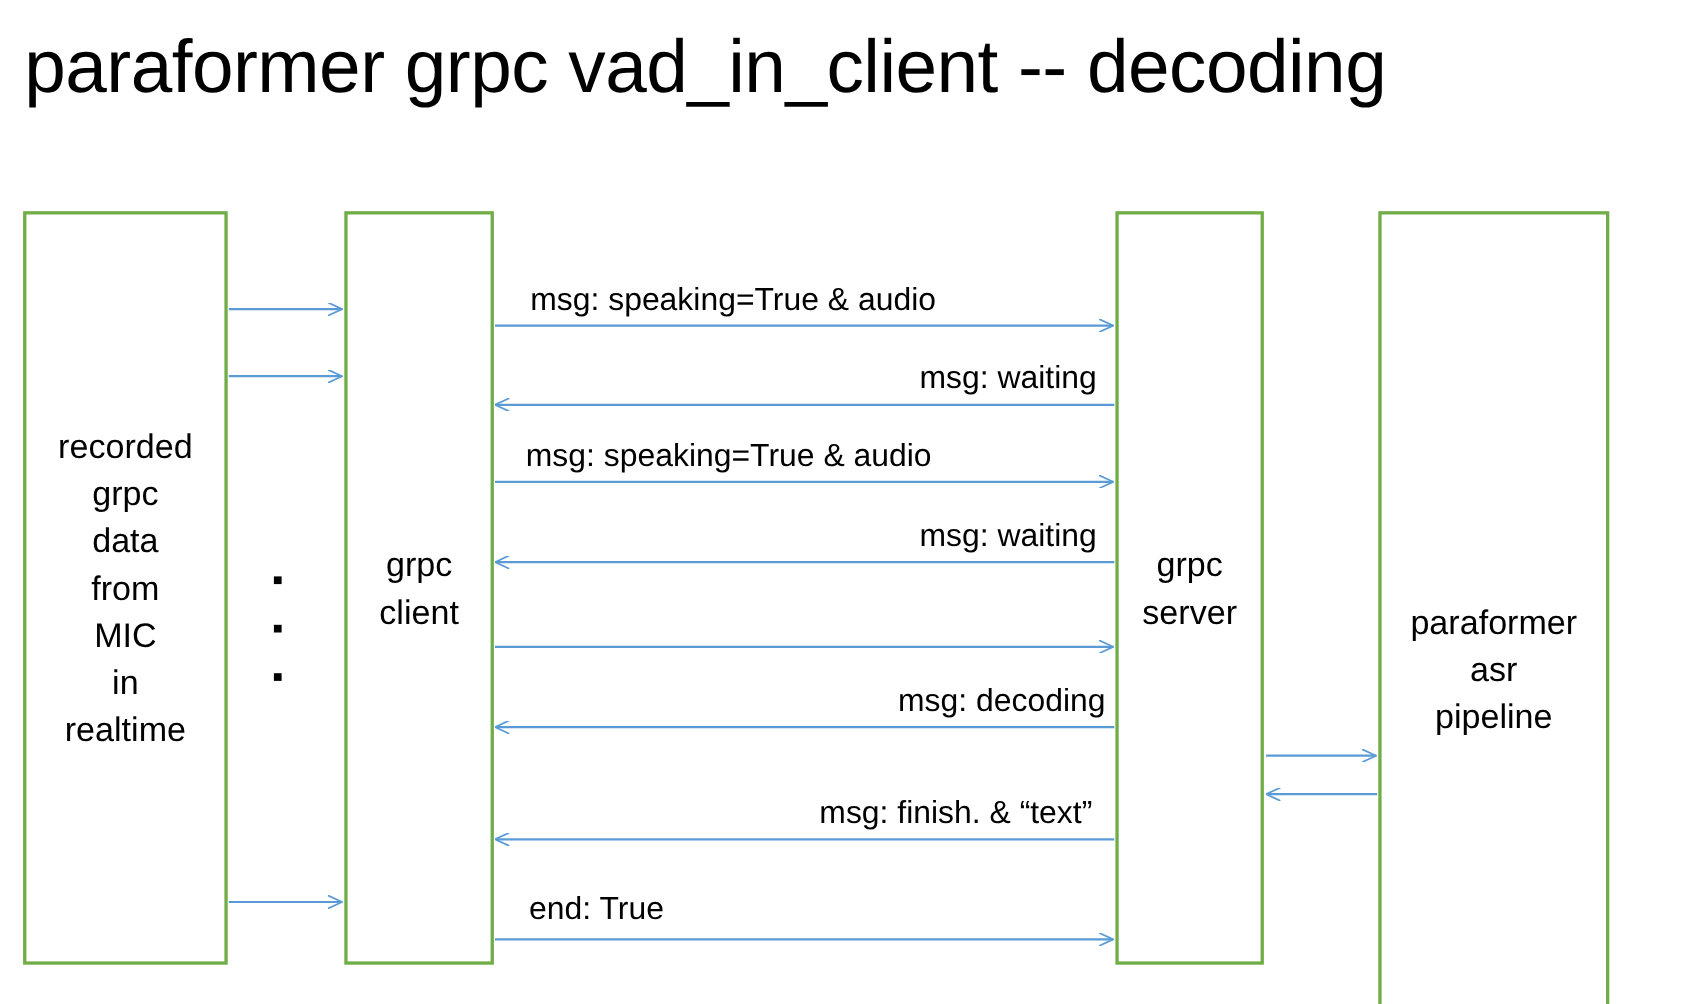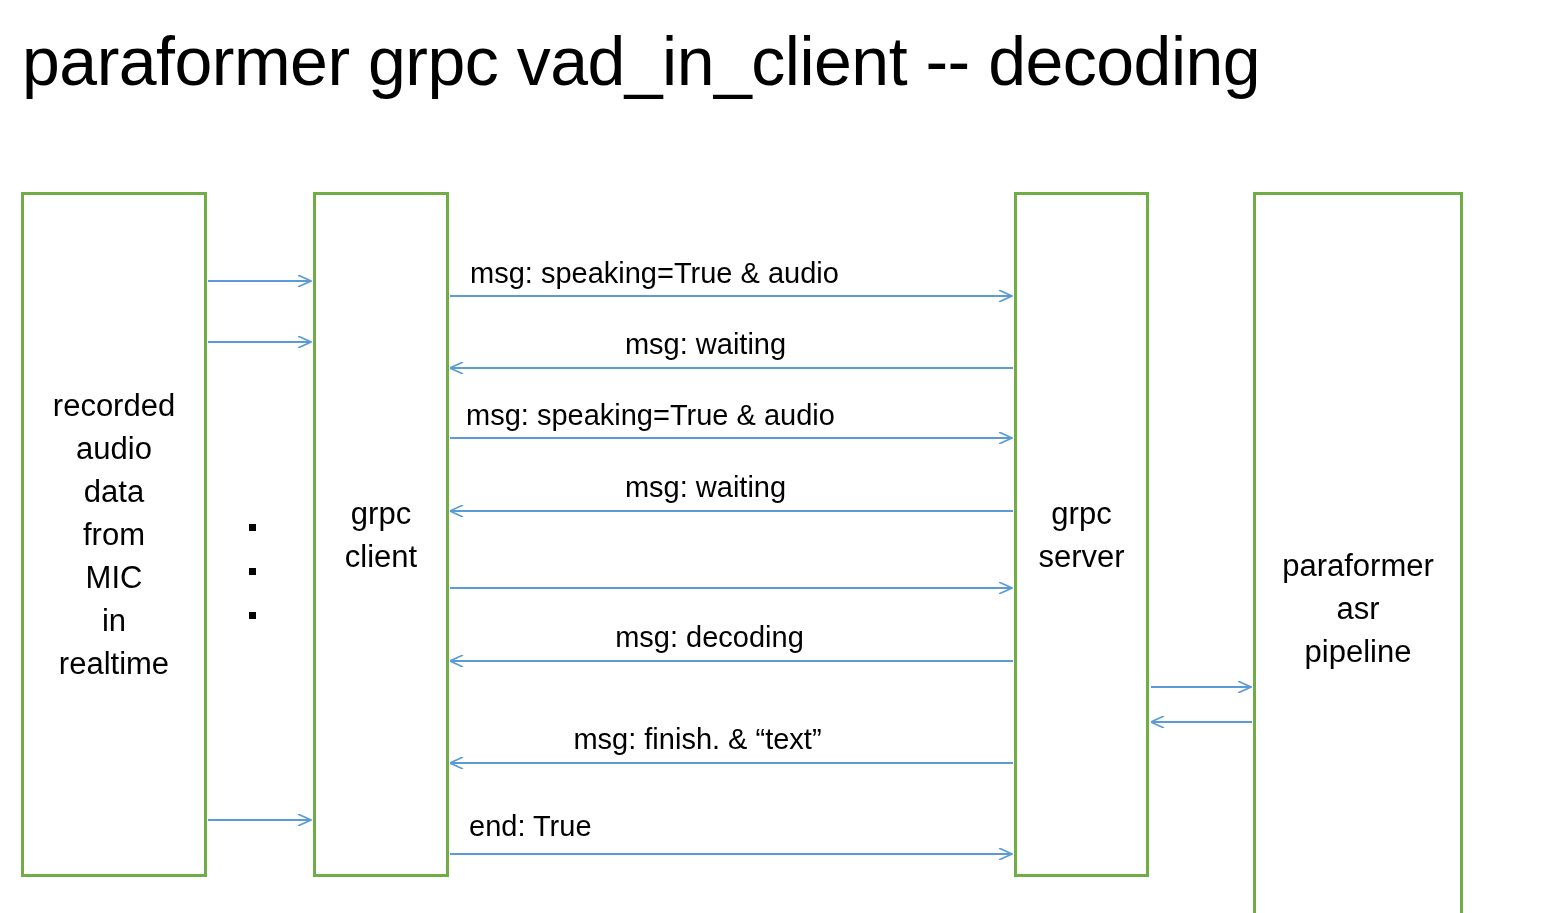--- a/index.html
+++ b/index.html
@@ -53,22 +53,22 @@
   .lane-3 { left: 1014px; top: 192px; width: 135px; height: 685px; }
   .lane-4 { left: 1253px; top: 192px; width: 210px; height: 832px; }
 
   .msg-label {
     position: absolute;
     font-size: 29px;
     line-height: 34px;
     white-space: nowrap;
     color: #000000;
   }
-  .msg-label.left-align  { text-align: center; }
-  .msg-label.right-align { text-align: center; }
+  .msg-label.left-align  { text-align: center; margin-left: 12px; }
+  .msg-label.right-align { text-align: right; }
 
   .dots {
     position: absolute;
     left: 249px;
     top: 514px;
     width: 20px;
     height: 120px;
   }
   .dot {
     position: absolute;
@@ -87,21 +87,21 @@
 </style>
 </head>
 <body>
 
 <div id="diagram-root">
 
   <div class="title">paraformer grpc vad_in_client -- decoding</div>
 
   <div class="lane lane-1">
     <div class="lane-label">recorded
-audio
+grpc
 data
 from
 MIC
 in
 realtime</div>
   </div>
   <div class="lane lane-2">
     <div class="lane-label">grpc
 client</div>
   </div>

